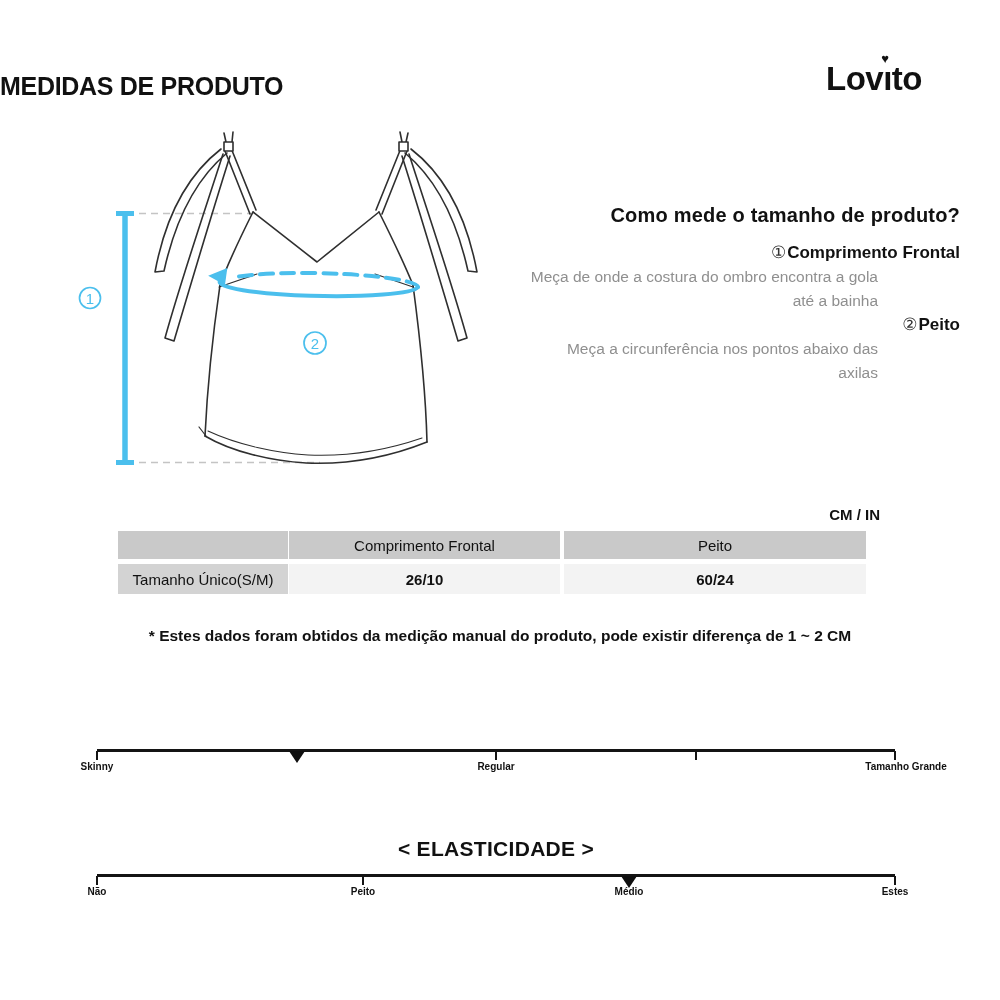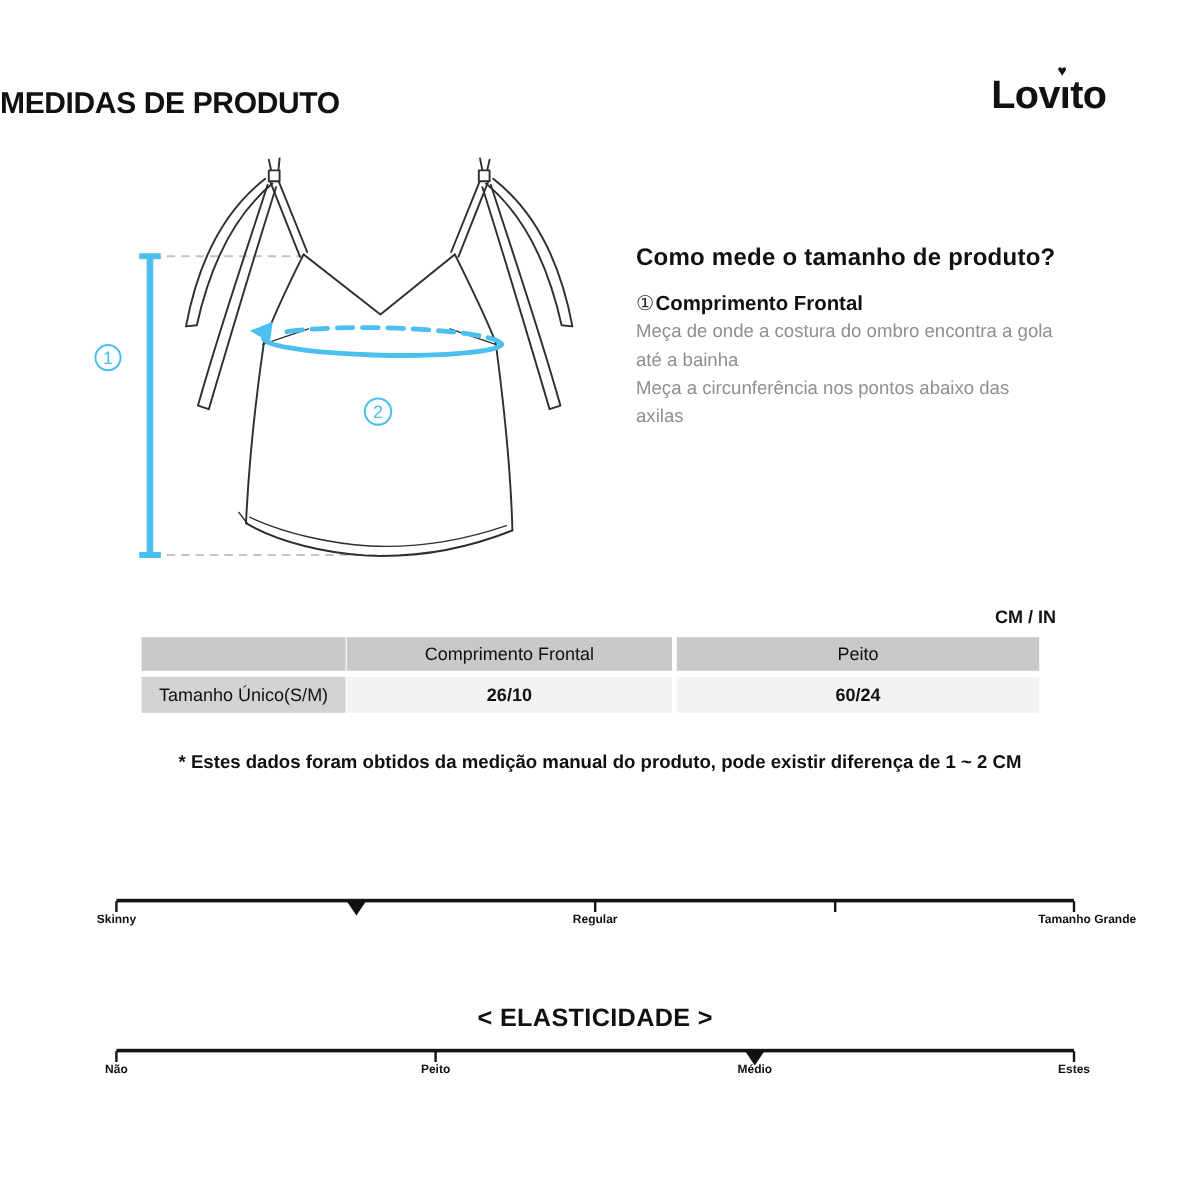--- a/index.html
+++ b/index.html
@@ -5,21 +5,21 @@
   html,body{margin:0;padding:0;background:#fff;}
   .page{position:relative;width:1000px;height:1000px;background:#fff;overflow:hidden;
         font-family:"Liberation Sans", sans-serif;color:#111;}
   .page-title{position:absolute;left:0;right:0;top:72px;text-align:left;
         font-size:25px;font-weight:700;letter-spacing:-0.3px;}
   .logo{position:absolute;top:60px;right:78px;font-size:33px;font-weight:700;letter-spacing:-0.5px;}
   .logo .li{position:relative;display:inline-block;}
   .logo .heart{position:absolute;left:-2px;top:-8px;font-size:13px;line-height:13px;}
   .diagram-svg{position:absolute;left:60px;top:115px;width:450px;height:390px;}
 
-  .howto{position:absolute;left:530px;top:204px;width:430px;}
+  .howto{position:absolute;left:530px;top:204px;width:430px;text-align:right;}
   .howto-title{font-size:20px;font-weight:700;margin:0 0 13px 0;letter-spacing:0.2px;}
   .ht-labelrow{font-size:17px;font-weight:700;line-height:25px;}
   .ht-num{font-weight:400;font-size:17px;color:#333;margin-right:1px;}
   .ht-desc{font-size:15.5px;line-height:23.5px;color:#8f8f8f;max-width:348px;font-weight:400;}
 
   .unit-label{position:absolute;left:118px;top:506px;width:762px;text-align:right;
         font-size:15px;font-weight:700;}
   .size-table{position:absolute;left:118px;top:531px;width:762px;font-size:15px;}
   .trow{display:flex;}
   .trow.head{height:28px;margin-bottom:5px;}
@@ -111,20 +111,21 @@
     </g>
   </svg>
 
   <div class="howto">
     <h2 class="howto-title">Como mede o tamanho de produto?</h2>
     <div>
       <div class="ht-labelrow"><span class="ht-num">①</span><span>Comprimento Frontal</span></div>
       <div class="ht-desc">Meça de onde a costura do ombro encontra a gola até a bainha</div>
     </div>
     <div>
+      <div class="ht-labelrow"><span class="ht-num">②</span><span>Peito</span></div>
       <div class="ht-desc">Meça a circunferência nos pontos abaixo das axilas</div>
     </div>
   </div>
 
   <div class="unit-label">CM / IN</div>
 
   <div class="size-table">
     <div class="trow head">
       <div class="tcell c1"></div>
       <div class="tcell c2">Comprimento Frontal</div>

